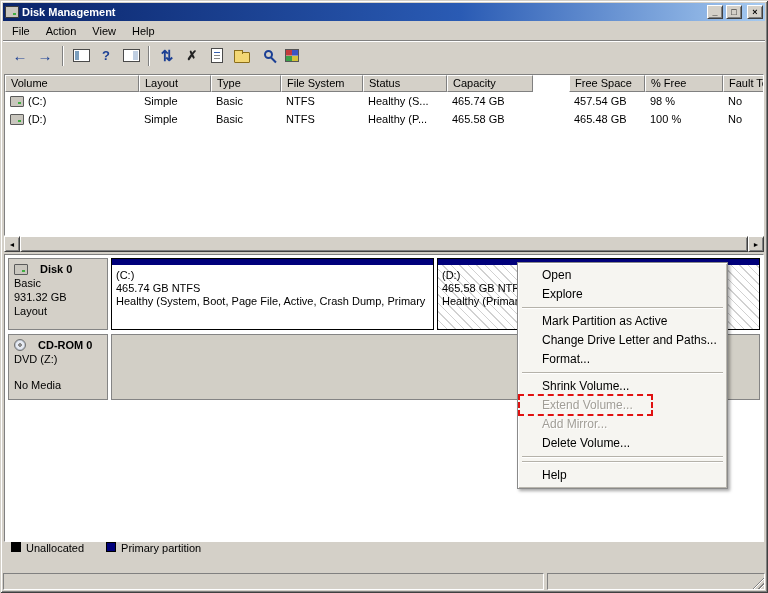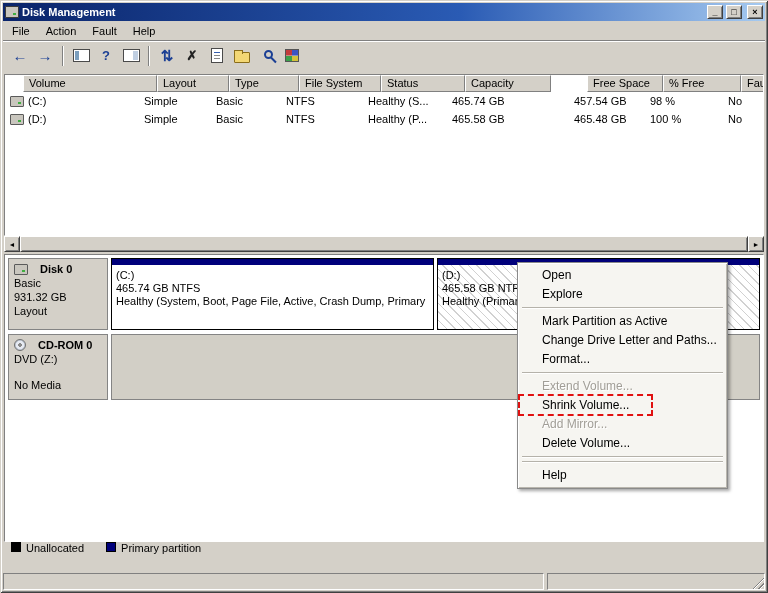--- a/index.html
+++ b/index.html
@@ -55,21 +55,21 @@
   .mag-icon::after { content:""; position:absolute; width:7px; height:2px; background:#1b3f94; transform:rotate(45deg); right:-6px; bottom:-4px; }
   .grid-icon { width:14px; height:13px; border:1px solid #555;
     background-image:linear-gradient(90deg,#c23b3b 50%,#3b55c2 50%),linear-gradient(90deg,#3ba04a 50%,#d3c23a 50%);
     background-size:100% 50%; background-position:top,bottom; background-repeat:no-repeat; }
 
   
   .list-pane {
     position:absolute; left:4px; top:74px; width:760px; height:162px; background:#fff;
     border:1px solid; border-color:#808080 #ffffff #ffffff #808080; overflow:hidden;
   }
-  .lv-header { display:flex; height:17px;padding-left:18px; }
+  .lv-header { display:flex; height:17px; }
   .lv-h {
     flex:none; background:#d4d0c8; padding:1px 5px; white-space:nowrap; overflow:hidden;
     border:1px solid; border-color:#ffffff #808080 #808080 #ffffff;
   }
   .lv-row { display:flex; height:18px; align-items:center; }
   .lv-c { flex:none; padding:0 5px; white-space:nowrap; overflow:hidden; display:flex; align-items:center; gap:4px; }
   .w0{width:134px;} .w1{width:72px;} .w2{width:70px;} .w3{width:82px;} .w4{width:84px;}
   .w5{width:86px;} .w6{width:76px;margin-left:36px;} .w7{width:78px;} .w8{width:92px;}
   .hd-icon { width:14px; height:11px; background:#c9c6be; border:1px solid #5a5a5a; border-radius:1px; position:relative; flex:none; }
   .hd-icon::after { content:""; position:absolute; right:2px; bottom:2px; width:3px; height:2px; background:#3fae3f; }
@@ -145,21 +145,21 @@
     <div class="title-icon"></div>
     <span class="title-text">Disk Management</span>
     <button class="win-btn">_</button>
     <button class="win-btn">□</button>
     <button class="win-btn close">×</button>
   </div>
 
   <div class="menubar">
     <span class="menu-item">File</span>
     <span class="menu-item">Action</span>
-    <span class="menu-item">Fault</span>
+    <span class="menu-item">View</span>
     <span class="menu-item">Help</span>
   </div>
 
   <div class="toolbar">
     <button class="tool-btn">
         <span class="glyph-blue">←</span>
       </button>
     <button class="tool-btn">
         <span class="glyph-blue">→</span>
       </button>
@@ -297,22 +297,22 @@
   </div>
 
   <div class="context-menu">
     <div class="cm-item">Open</div>
     <div class="cm-item">Explore</div>
     <div class="cm-sep"></div>
     <div class="cm-item">Mark Partition as Active</div>
     <div class="cm-item">Change Drive Letter and Paths...</div>
     <div class="cm-item">Format...</div>
     <div class="cm-sep"></div>
+    <div class="cm-item">Shrink Volume...</div>
     <div class="cm-item disabled">Extend Volume...</div>
-    <div class="cm-item">Shrink Volume...</div>
     <div class="cm-item disabled">Add Mirror...</div>
     <div class="cm-item">Delete Volume...</div>
     <div class="cm-sep"></div>
     <div class="cm-sep"></div>
     <div class="cm-item">Help</div>
   </div>
 
   <div class="annotation-box"></div>
 
 </div>

